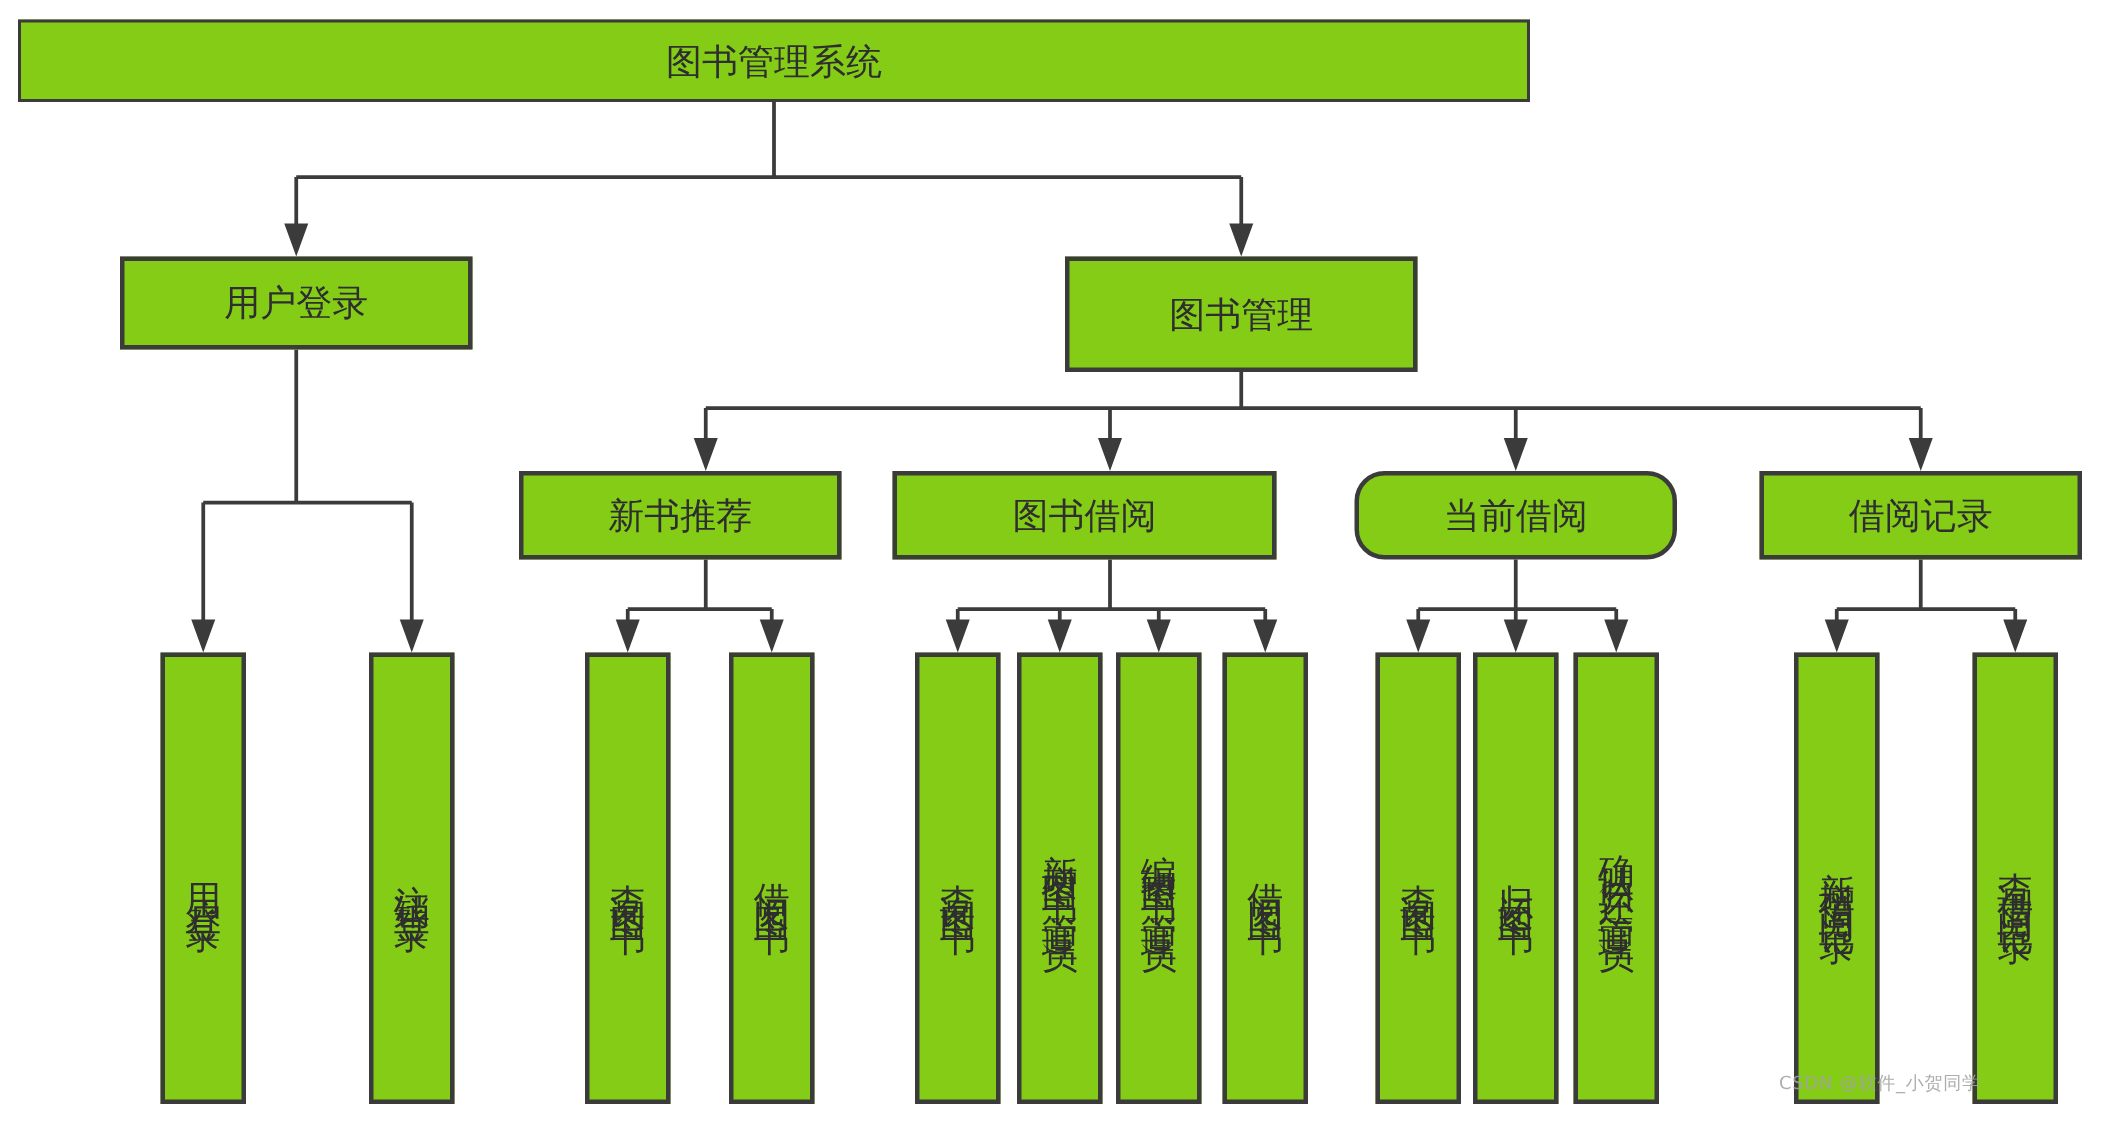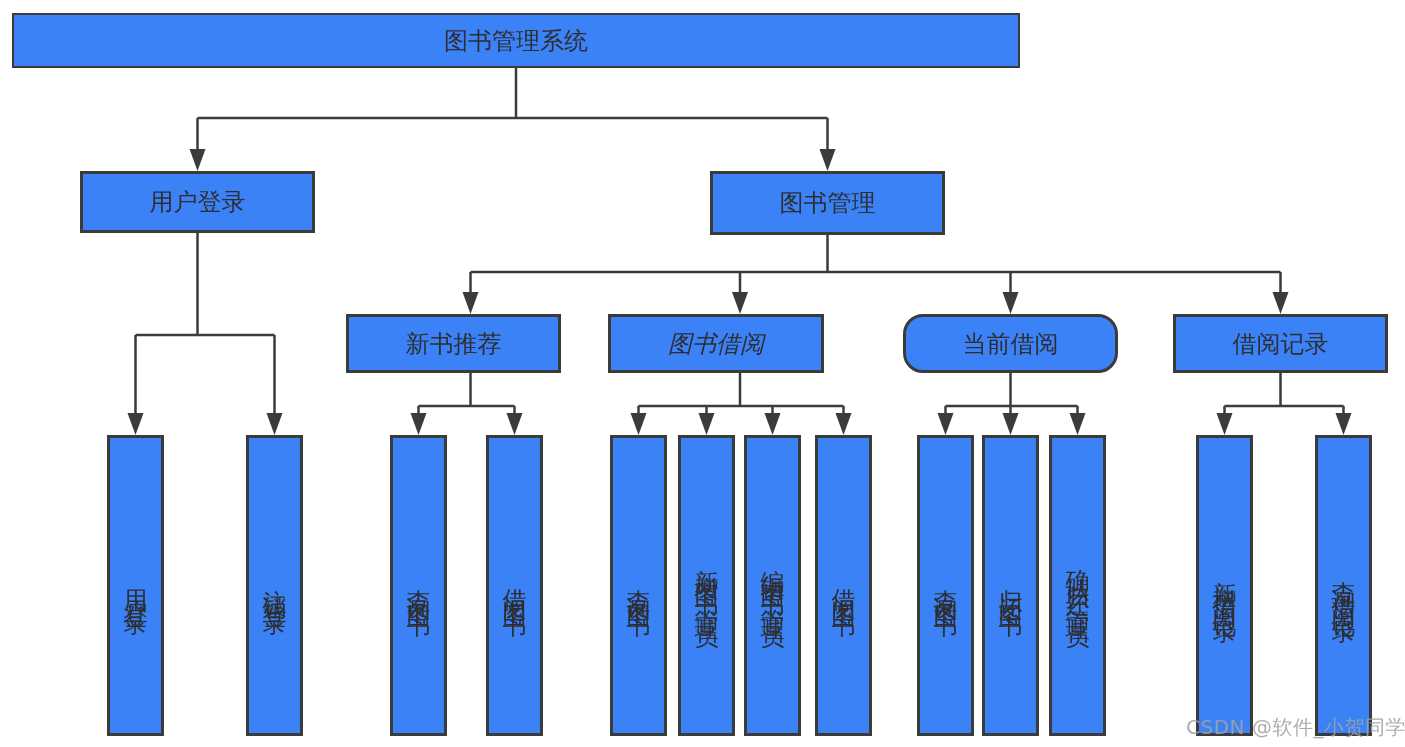--- a/index.html
+++ b/index.html
@@ -20,21 +20,21 @@
     left: 0;
     top: 0;
     width: 1405px;
     height: 747px;
     z-index: 1;
   }
   .node {
     position: absolute;
     box-sizing: border-box;
     border: 3px solid #3b3b3b;
-    background: #3b82f6;
+    background: #84cc16;
     display: flex;
     align-items: center;
     justify-content: center;
     color: #2e2e31;
     font-size: 24px;
     line-height: 1;
     z-index: 2;
     white-space: nowrap;
   }
   .node.root {
@@ -42,21 +42,21 @@
   }
   .node.leaf {
     writing-mode: vertical-rl;
     letter-spacing: 8px;
     white-space: normal;
   }
   .watermark {
     position: absolute;
     left: 1186px;
     top: 714px;
-    font-size: 20px;
+    font-size: 12px;
     color: rgba(162, 162, 162, 0.88);
     letter-spacing: 0.5px;
     z-index: 3;
     white-space: nowrap;
   }
 </style>
 </head>
 <body>
 
 <div class="canvas">
@@ -86,24 +86,24 @@
              M937.5 413 L953.5 413 L945.5 435 Z
              M1002.5 413 L1018.5 413 L1010.5 435 Z
              M1069.5 413 L1085.5 413 L1077.5 435 Z
              M1216.5 413 L1232.5 413 L1224.5 435 Z
              M1335.5 413 L1351.5 413 L1343.5 435 Z"></path>
   </svg>
 
   <div class="node root" style="left:12px; top:13px; width:1008px; height:55px;">图书管理系统</div>
 
   <div class="node" style="left:80px; top:171px; width:235px; height:62px;">用户登录</div>
-  <div class="node" style="left:710px; top:171px; width:235px; height:64px;">图书管理</div>
+  <div class="node" style="left:710px; top:171px; width:235px; height:77px;">图书管理</div>
 
   <div class="node" style="left:346px; top:314px; width:215px; height:59px;">新书推荐</div>
-  <div class="node" style="left:608px; top:314px; width:216px; height:59px;font-style:italic;">图书借阅</div>
+  <div class="node" style="left:595px; top:314px; width:256px; height:59px;">图书借阅</div>
   <div class="node" style="left:903px; top:314px; width:215px; height:59px;border-radius:20px;">当前借阅</div>
   <div class="node" style="left:1173px; top:314px; width:215px; height:59px;">借阅记录</div>
 
   <div class="node leaf" style="left:107px; top:435px; width:57px; height:301px;">用户登录</div>
   <div class="node leaf" style="left:246px; top:435px; width:57px; height:301px;">注销登录</div>
 
   <div class="node leaf" style="left:390px; top:435px; width:57px; height:301px;">查询图书</div>
   <div class="node leaf" style="left:486px; top:435px; width:57px; height:301px;">借阅图书</div>
 
   <div class="node leaf" style="left:610px; top:435px; width:57px; height:301px;">查询图书</div>

